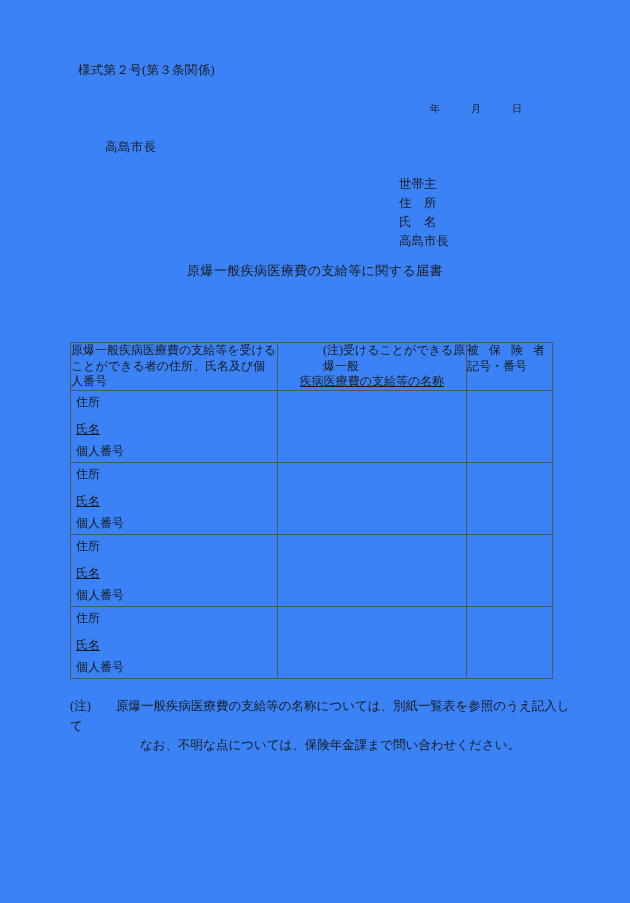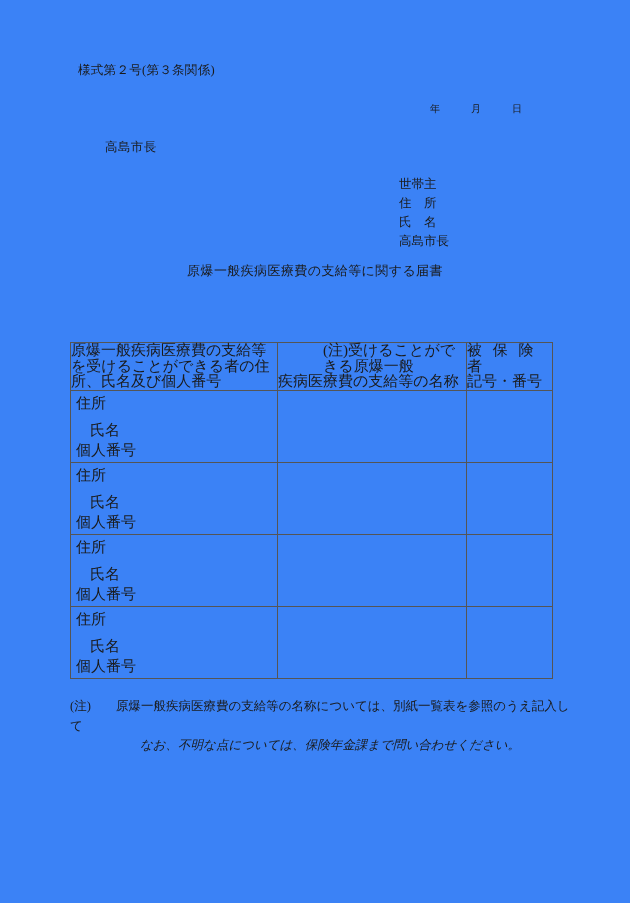--- a/index.html
+++ b/index.html
@@ -90,69 +90,69 @@
     position: absolute;
     left: 70px;
     top: 342px;
     width: 482px;
     border-collapse: collapse;
     table-layout: fixed;
   }
   .form-table td {
     border: 1px solid #555;
     vertical-align: top;
-    font-size: 15px;
+    font-size: 12px;
     padding: 0;
   }
   .col-a { width: 207px; }
   .col-b { width: 189px; }
   .col-c { width: 86px; }
 
   .hdr-a {
     padding: 3px 4px 3px 5px;
     line-height: 15.5px;
   }
   .hdr-b {
     padding: 3px 4px;
     line-height: 15.5px;
   }
   .hdr-b .l1 { display: block; margin-left: 45px; }
-  .hdr-b .l2 { display: block; text-align: left; }
+  .hdr-b .l2 { display: block; text-align: center; text-decoration: underline; }
   .hdr-c {
     padding: 3px 5px;
     line-height: 15.5px;
   }
   .hdr-c .spaced { letter-spacing: 3.5px; }
 
   .data-cell {
     height: 71px;
     padding: 3px 5px 2px 5px;
     position: relative;
   }
   .data-cell .f1 { position: absolute; left: 5px; top: 3px; }
-  .data-cell .f2 { position: absolute; left: 19px; top: 30px; }
+  .data-cell .f2 { position: absolute; left: 5px; top: 30px; text-decoration: underline; }
   .data-cell .f3 { position: absolute; left: 5px; bottom: 2px; }
 
   
   .notes {
     position: absolute;
     left: 70px;
     top: 697px;
     width: 500px;
     font-size: 12.5px;
     line-height: 19.5px;
   }
   .note-star { white-space: nowrap; }
   .note-paren {
     position: relative;
     padding-left: 0;
   }
   .note-paren .lead { display: inline-block; width: 46px; }
   .note-cont { padding-left: 46px; }
-  .note-extra { padding-left: 70px; font-style: italic; }
+  .note-extra { padding-left: 70px; }
 </style>
 </head>
 <body>
 
 <div class="page">
 
   <div class="form-code">様式第２号(第３条関係)</div>
 
   <div class="date-line">
     <span>年</span>

